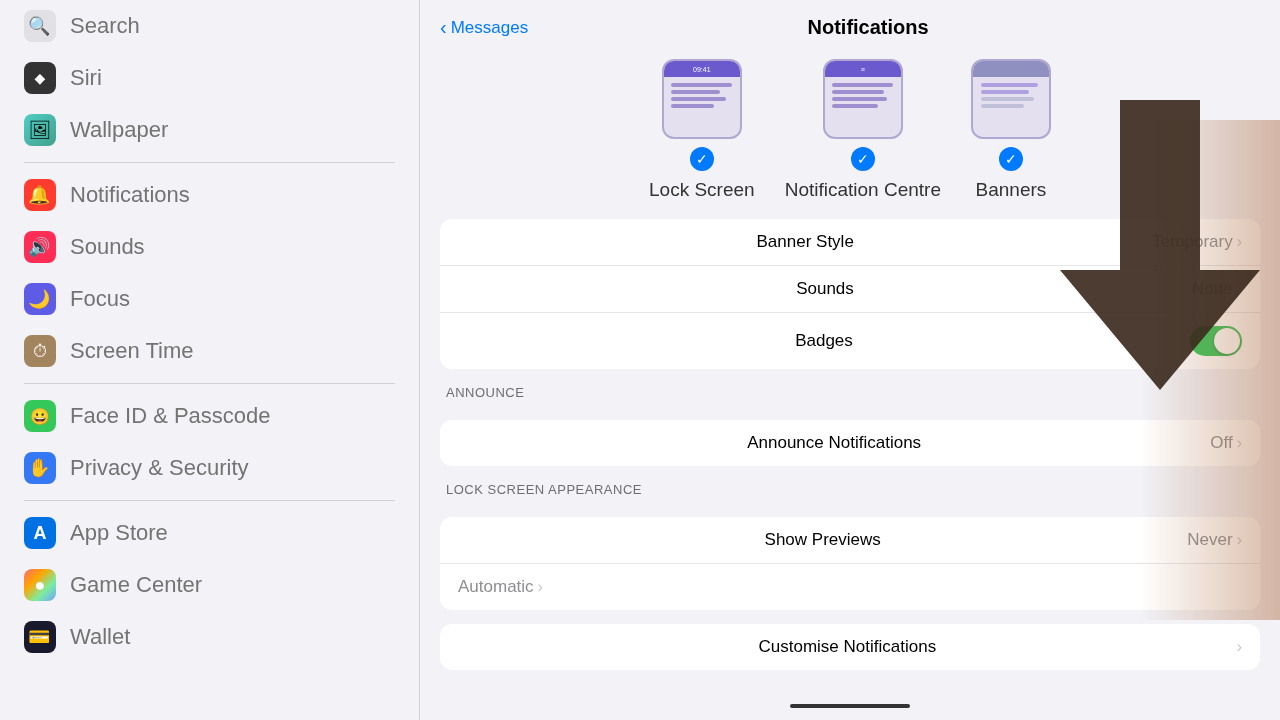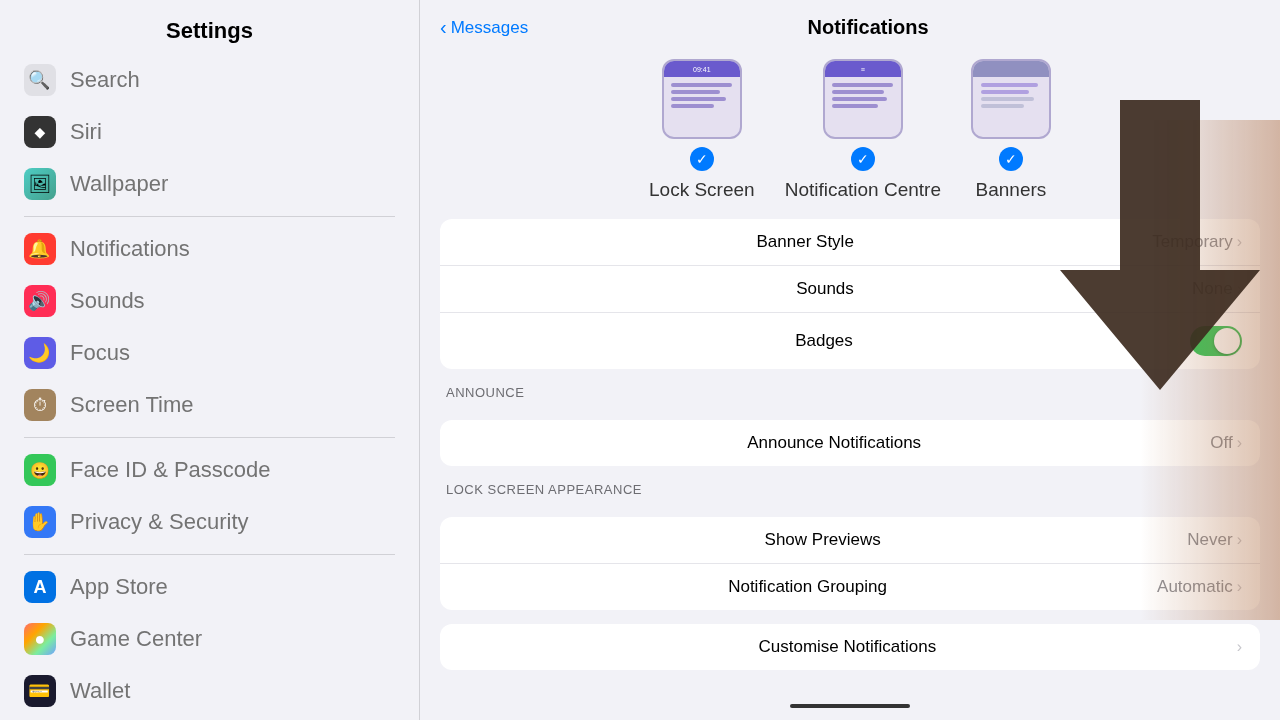--- a/index.html
+++ b/index.html
@@ -256,21 +256,20 @@
     .icon-faceid { background: #34c759; }
     .icon-privacy { background: #3478f6; }
     .icon-appstore { background: #0071e3; }
     .icon-gamecenter { background: linear-gradient(135deg, #ff6b6b, #ffa500, #7bed9f, #70a1ff); }
     .icon-wallet { background: #1a1a2e; }
   </style>
 </head>
 <body>
 
 <div class="sidebar">
-  <div class="sidebar-title">Settings</div>
   <div class="sidebar-list">
 
     <div class="sidebar-item">
       <div class="sidebar-item-icon icon-search">🔍</div>
       <span class="sidebar-item-label">Search</span>
     </div>
 
     <div class="sidebar-item">
       <div class="sidebar-item-icon icon-siri" style="color:#fff;font-size:14px;">◆</div>
       <span class="sidebar-item-label">Siri</span>
@@ -427,21 +426,20 @@
     </div>
 
     <div class="section-header">LOCK SCREEN APPEARANCE</div>
     <div class="settings-card">
       <div class="settings-row">
         <span class="settings-row-label">Show Previews</span>
         <span class="settings-row-value">Never</span>
         <span class="settings-row-chevron">›</span>
       </div>
       <div class="settings-row">
-        <span class="settings-row-label">Notification Grouping</span>
         <span class="settings-row-value">Automatic</span>
         <span class="settings-row-chevron">›</span>
       </div>
     </div>
 
     <div class="settings-card" style="margin-top:14px;">
       <div class="settings-row">
         <span class="settings-row-label">Customise Notifications</span>
         <span class="settings-row-chevron">›</span>
       </div>

